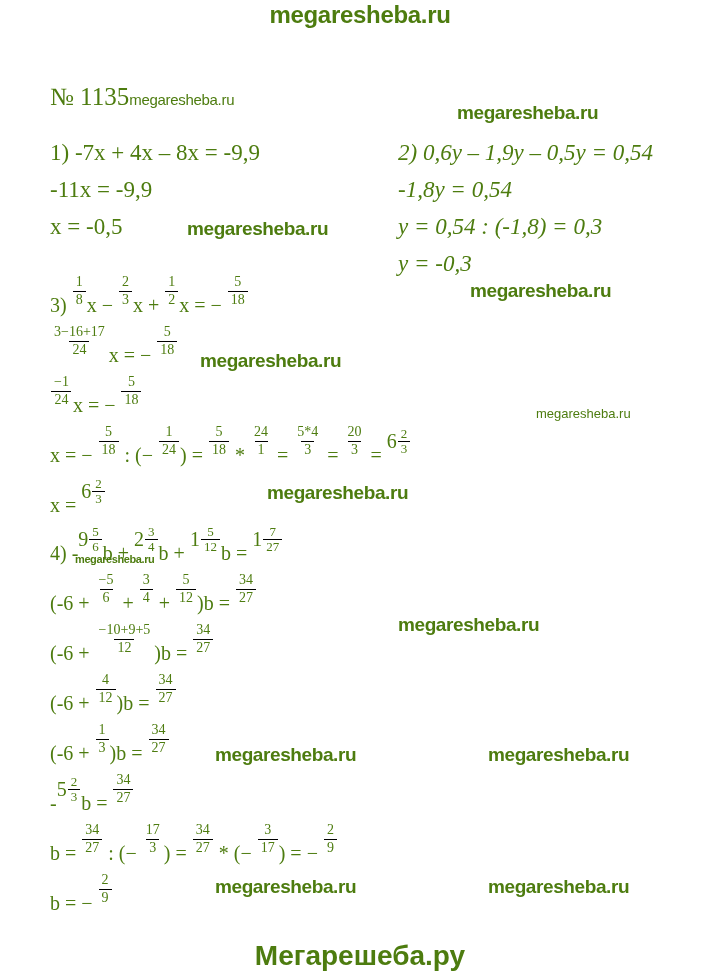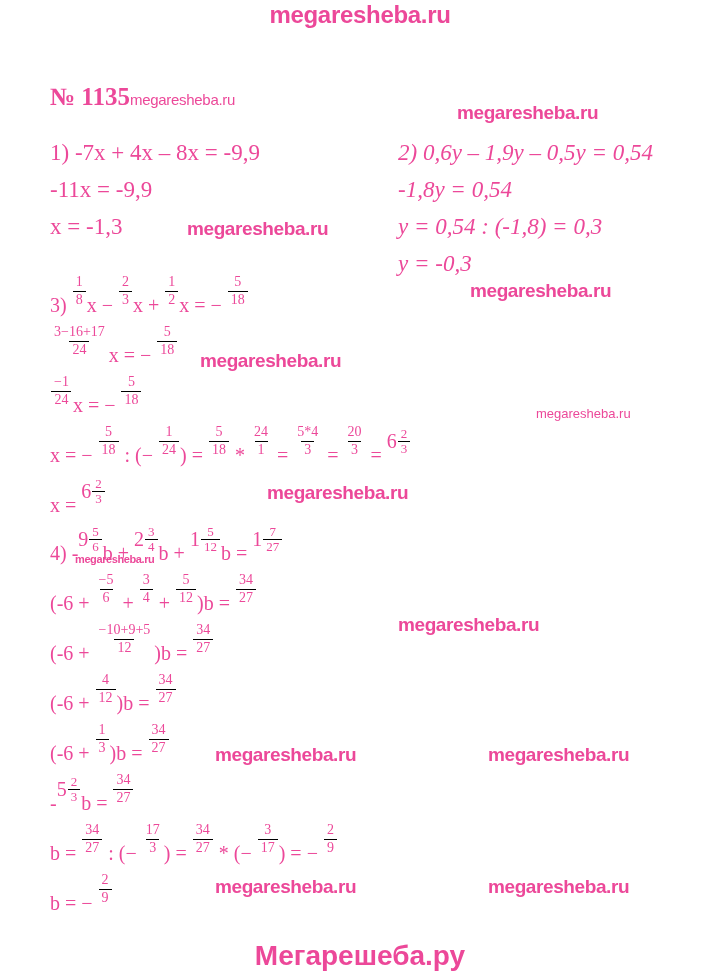--- a/index.html
+++ b/index.html
@@ -1,36 +1,36 @@
 <!DOCTYPE html>
 <html><head>
 <meta charset="utf-8">
 <style>
   html,body{margin:0;padding:0;}
   body{background:#ffffff;}
   .page{
     position:relative;
     width:720px;height:978px;
-    background:#ffffff;color:#ec4899;
+    background:#ffffff;color:#4d7c0f;
     font-family:"Liberation Serif", serif;
     overflow:hidden;
   }
   
   .top-watermark{
     position:absolute;top:0;left:0;width:100%;
     text-align:center;
     font-family:"Liberation Sans", sans-serif;
     font-weight:bold;font-size:24px;line-height:30px;
     letter-spacing:-0.3px;
   }
   
   .problem-row{position:absolute;left:50px;top:82px;white-space:nowrap;}
   .problem-number{
     font-family:"Liberation Serif", serif;
-    font-weight:bold;font-size:25px;line-height:30px;
+    font-weight:normal;font-size:25px;line-height:30px;
   }
   .problem-inline-wm{
     font-family:"Liberation Sans", sans-serif;
     font-size:15px;letter-spacing:-0.3px;
   }
   
   .part{position:absolute;}
   .part1{left:50px;top:120px;}
   .part2{left:398px;top:120px;font-style:italic;}
   .part3{left:50px;top:266px;}
@@ -80,21 +80,21 @@
 
   <div class="top-watermark">megaresheba.ru</div>
 
   <div class="problem-row">
     <span class="problem-number">№ 1135</span><span class="problem-inline-wm">megaresheba.ru</span>
   </div>
 
   <div class="part part1">
       <div class="math-line"><span class="mtext">1) -7x + 4x – 8x = -9,9</span></div>
       <div class="math-line"><span class="mtext">-11x = -9,9</span></div>
-      <div class="math-line"><span class="mtext">x = -1,3</span></div>
+      <div class="math-line"><span class="mtext">x = -0,5</span></div>
     </div>
   <div class="part part2">
       <div class="math-line"><span class="mtext">2) 0,6y – 1,9y – 0,5y = 0,54</span></div>
       <div class="math-line"><span class="mtext">-1,8y = 0,54</span></div>
       <div class="math-line"><span class="mtext">y = 0,54 : (-1,8) = 0,3</span></div>
       <div class="math-line"><span class="mtext">y = -0,3</span></div>
     </div>
   <div class="part part3">
       <div class="math-line"><span class="mtext">3) </span><span class="frac"><span class="num">1</span><span class="den">8</span></span><span class="mtext">x − </span><span class="frac"><span class="num">2</span><span class="den">3</span></span><span class="mtext">x + </span><span class="frac"><span class="num">1</span><span class="den">2</span></span><span class="mtext">x = − </span><span class="frac"><span class="num">5</span><span class="den">18</span></span></div>
       <div class="math-line"><span class="frac"><span class="num">3−16+17</span><span class="den">24</span></span><span class="mtext">x = − </span><span class="frac"><span class="num">5</span><span class="den">18</span></span></div>

